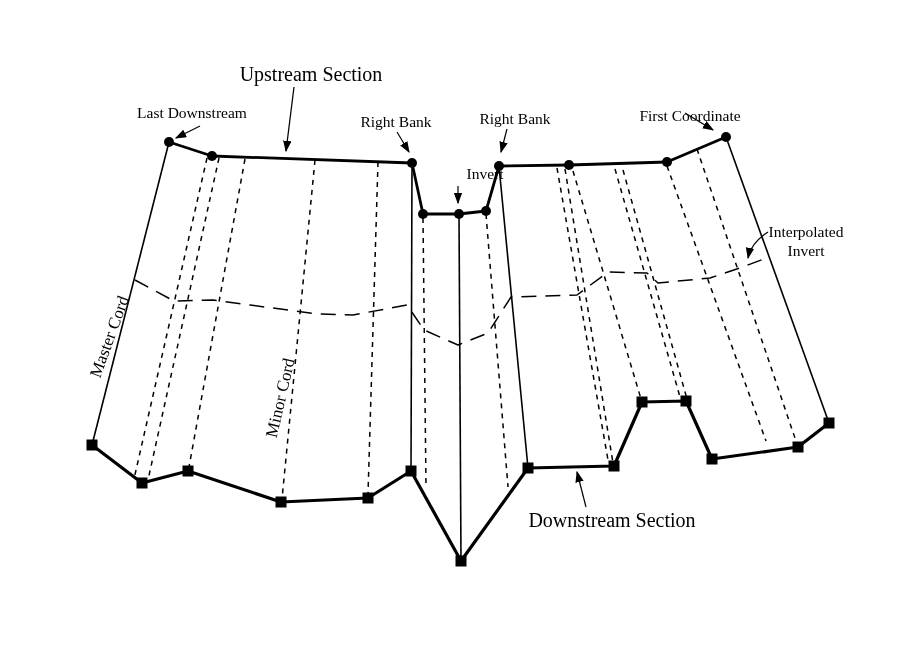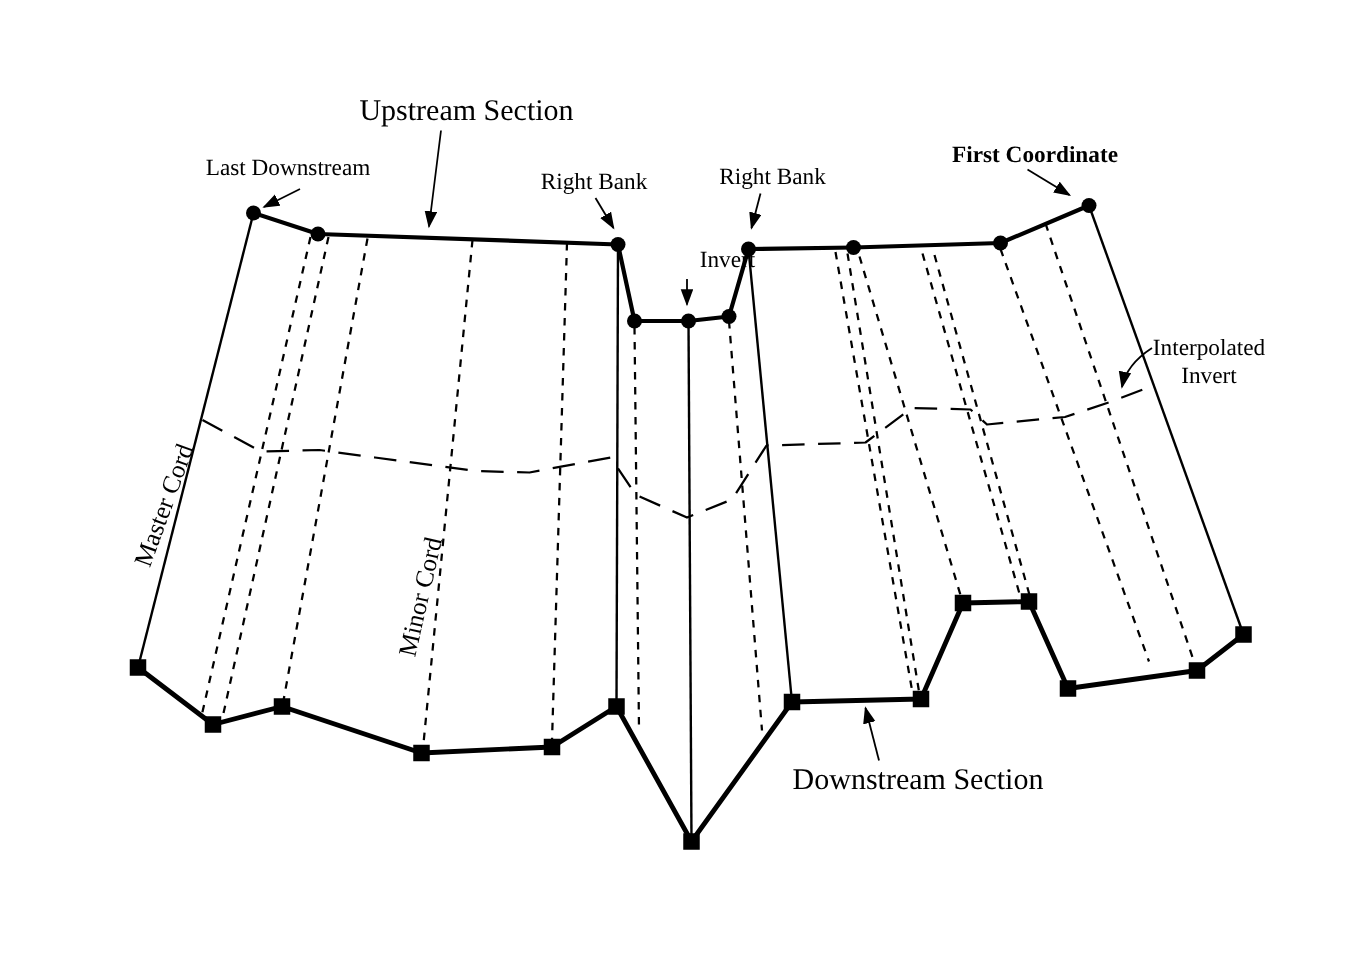--- a/index.html
+++ b/index.html
@@ -25,21 +25,21 @@
     transform:translate(-50%,-50%);
     color:#000;
     font-size:15.5px;
     white-space:nowrap;
     line-height:1.2;
   }
   .lbl.big{font-size:20px;}
   #lbl-upstream{left:311px;top:74px;}
   #lbl-downstream{left:612px;top:520px;}
   #lbl-last-coordinate{left:192px;top:113px;}
-  #lbl-first-coordinate{left:690px;top:104px;font-weight:bold;}
+  #lbl-first-coordinate{left:690px;top:116px;}
   #lbl-right-bank{left:396px;top:122px;}
   #lbl-left-bank{left:515px;top:119px;}
   #lbl-invert{left:485px;top:174px;}
   #lbl-interpolated{left:806px;top:226px;text-align:center;white-space:normal;width:110px;margin-top:16px;}
   #lbl-master-cord{left:110px;top:337px;transform:translate(-50%,-50%) rotate(-70deg);font-size:17px;}
   #lbl-minor-cord{left:281px;top:398px;transform:translate(-50%,-50%) rotate(-77deg);font-size:17px;}
 </style>
 </head>
 <body>
 

